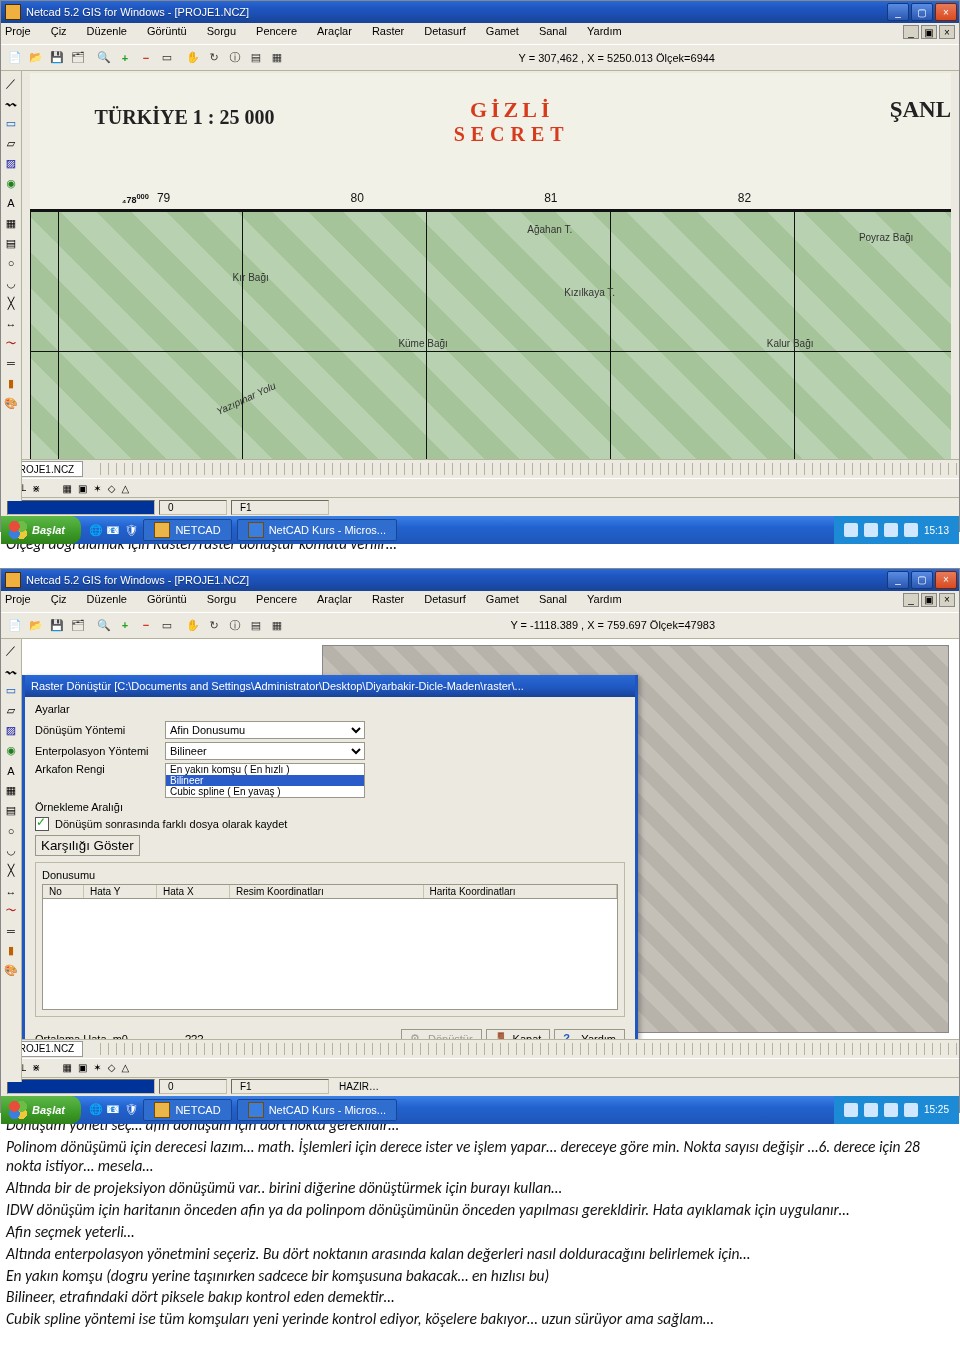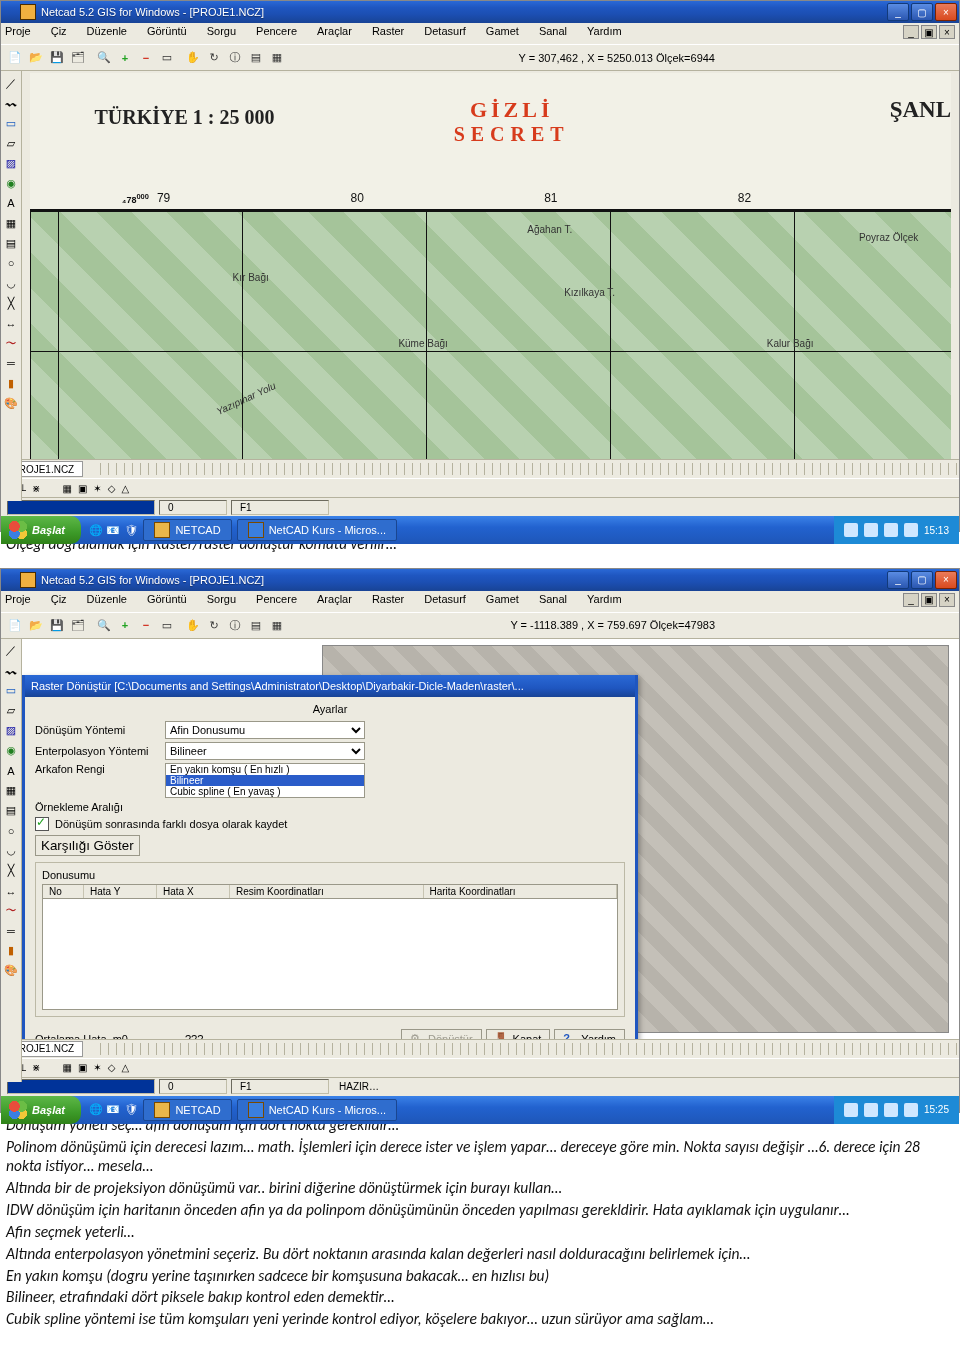--- a/index.html
+++ b/index.html
@@ -1,19 +1,19 @@
 <!DOCTYPE html>
 <html><head>
 <meta charset="utf-8">
 <style>
 html,body{margin:0;padding:0;background:#fff;font-family:"Calibri","Segoe UI",Arial,sans-serif;font-size:14px;color:#000;}
 .page{width:960px;margin:0 auto;background:#fff;}
 .screenshot{width:100%;position:relative;background:#eceae0;border:1px solid #888;box-sizing:border-box;font-family:Tahoma,Arial,sans-serif;font-size:11px;}
 
-.titlebar{background:linear-gradient(to bottom,#2a69d6 0%,#1f56c0 30%,#1c4fb3 60%,#184395 100%);color:#fff;height:22px;display:flex;align-items:center;padding:0 19px;position:relative;}
+.titlebar{background:linear-gradient(to bottom,#2a69d6 0%,#1f56c0 30%,#1c4fb3 60%,#184395 100%);color:#fff;height:22px;display:flex;align-items:center;padding:0 4px;position:relative;}
 .titlebar .icon{width:14px;height:14px;background:#f0b040;border:1px solid #4b2c00;margin-right:5px;}
 .titlebar .caption{font-size:11px;text-shadow:0 1px 1px rgba(0,0,0,.4);}
 .winbtns{position:absolute;right:2px;top:2px;display:flex;gap:2px;}
 .winbtns span{width:20px;height:16px;background:linear-gradient(to bottom,#5a8ce3,#2a56b0);border:1px solid #123a7a;border-radius:2px;display:flex;align-items:center;justify-content:center;color:#fff;font-size:10px;cursor:default;}
 .winbtns span.close{background:linear-gradient(to bottom,#e97b5a,#d94a1f);border-color:#7a2200;}
 
 .menubar{background:#eceae0;display:flex;padding:2px 4px 0 4px;height:19px;gap:20px;color:#000;}
 .menubar .mi{cursor:default;}
 .mdi-btns{position:absolute;right:4px;top:24px;display:flex;gap:2px;color:#000;}
 .mdi-btns span{font-size:10px;width:14px;height:12px;border:1px solid #888;background:#d6d3c5;display:flex;align-items:center;justify-content:center;}
@@ -194,21 +194,21 @@
         <div class="gridline" style="left:23%"></div>
         <div class="gridline" style="left:43%"></div>
         <div class="gridline" style="left:63%"></div>
         <div class="gridline" style="left:83%"></div>
         <div class="hgridline" style="top:55%"></div>
         <span class="place" style="left:22%;top:24%">Kır Bağı</span>
         <span class="place" style="left:40%;top:50%">Küme Bağı</span>
         <span class="place" style="left:54%;top:5%">Ağahan T.</span>
         <span class="place" style="left:58%;top:30%">Kızılkaya T.</span>
         <span class="place" style="left:80%;top:50%">Kalur Bağı</span>
-        <span class="place" style="left:90%;top:8%">Poyraz Ölçek</span>
+        <span class="place" style="left:90%;top:8%">Poyraz Bağı</span>
         <span class="place" style="left:20%;top:72%;transform:rotate(-25deg);font-style:italic">Yazıpınar Yolu</span>
       </div>
     </div>
   </div>
 
   <div class="tabbar">
     <span class="projtab">PROJE1.NCZ</span>
     <span class="ticks"></span>
   </div>
   <div class="belowbar">
@@ -325,21 +325,21 @@
     <span class="tb" style="color:#c06000">▮</span>
     <span class="tb">🎨</span>
   </div>
 
   <div class="workspace" style="height:400px;background:#fff;">
     <div class="greyraster"></div>
 
     <div class="dialog">
       <div class="dtitle">Raster Dönüştür [C:\Documents and Settings\Administrator\Desktop\Diyarbakir-Dicle-Maden\raster\...</div>
       <div class="body">
-        <div style="font-weight:normal;padding-bottom:3px;text-align:center;">Ayarlar</div>
+        <div style="font-weight:normal;padding-bottom:3px;">Ayarlar</div>
         <div class="row">
           <span class="lbl">Dönüşüm Yöntemi</span>
           <select><option>Afin Donusumu</option></select>
         </div>
         <div class="row">
           <span class="lbl">Enterpolasyon Yöntemi</span>
           <select><option>Bilineer</option></select>
         </div>
         <div class="row" style="align-items:flex-start">
           <span class="lbl">Arkafon Rengi</span>

